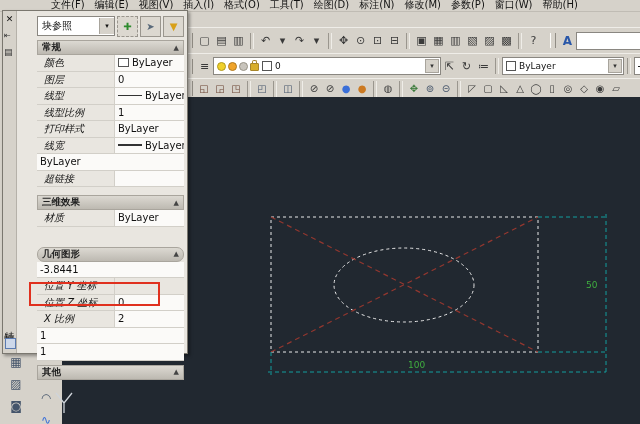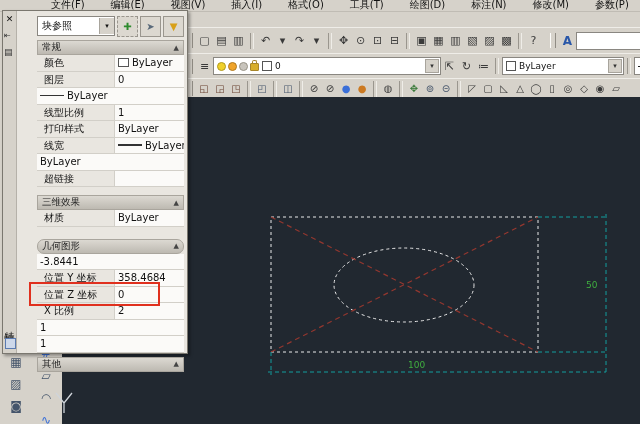--- a/index.html
+++ b/index.html
@@ -1,21 +1,21 @@
 <!DOCTYPE html>
 <html><head>
 <meta charset="utf-8">
 <style>
   html,body{margin:0;padding:0;}
   body{width:640px;height:424px;position:relative;overflow:hidden;
        font-family:"DejaVu Sans","Liberation Sans",sans-serif;
        background:#d6d2ca;color:#111;}
   
   .menubar{position:absolute;top:0;left:0;right:0;height:11px;background:#d6d2ca;
-           border-bottom:1px solid #c0bcb4;display:flex;padding-left:46px;overflow:hidden;gap:16px;}
+           border-bottom:1px solid #c0bcb4;display:flex;padding-left:46px;overflow:hidden;}
   .mi{font-size:10px;line-height:15px;margin-top:-3px;padding:0 5px;white-space:nowrap;}
   
   .tbrow{position:absolute;left:186px;right:0;display:flex;align-items:center;
          background:#d6d2ca;border-top:1px solid #efede8;border-bottom:1px solid #b5b1a9;}
   .row1{top:27px;height:25px;}
   .row2{top:53px;height:24px;}
   .row3{top:78px;height:19px;}
   .grip{width:4px;height:15px;border-left:1px solid #fdfdfb;border-right:1px solid #908c84;margin:0 3px 0 1px;flex:none;}
   .tbtn{width:17px;height:17px;flex:none;display:flex;align-items:center;justify-content:center;
         font-size:11px;color:#3a3a3a;cursor:default;}
@@ -54,30 +54,30 @@
   .pboticon{position:absolute;bottom:4px;left:2px;width:9px;height:9px;border:1px solid #5a7ab0;background:#cdd8ea;}
   .pbody{flex:1;display:flex;flex-direction:column;padding:3px 3px 0 20px;position:relative;min-width:0;}
   .pctl{display:flex;gap:2px;height:20px;margin:2px 0 4px;flex:none;}
   .ptype{flex:1;height:18px;background:#fff;border:1px solid #8a8781;display:flex;align-items:center;
          font-size:10px;padding-left:4px;}
   .ptype .carrow{margin-left:auto;width:14px;height:16px;background:#d6d2ca;border-left:1px solid #a8a49c;
          font-size:7px;display:flex;align-items:center;justify-content:center;}
   .pbtn{width:19px;height:19px;border:1px solid #9a968e;background:#dcd8d0;display:flex;align-items:center;
         justify-content:center;font-size:10px;flex:none;}
   .shead{height:13px;background:linear-gradient(#dcd9d2,#bdb9b1);border:1px solid #a9a59d;display:flex;
-         align-items:center;font-size:9.5px;font-weight:normal;padding:0 4px;color:#222;flex:none;}
+         align-items:center;font-size:9.5px;font-weight:bold;padding:0 4px;color:#222;flex:none;}
   .shead .caret{margin-left:auto;font-size:7px;color:#444;}
   .prow{display:flex;height:15.5px;border-bottom:1px solid #d2cfc8;font-size:10px;flex:none;}
-  .plabel{width:70px;padding:1px 0 0 7px;border-right:1px solid #d2cfc8;color:#111;overflow:hidden;white-space:nowrap;flex:none;}
+  .plabel{width:70px;padding:1px 0 0 7px;border-right:1px solid #d2cfc8;color:#111;overflow:hidden;white-space:nowrap;flex:none;font-style:italic;}
   .pval{flex:1;padding:0 2px 0 3px;background:#fbfaf8;color:#111;overflow:hidden;white-space:nowrap;
         display:flex;align-items:center;gap:3px;min-width:0;}
   .csw{width:9px;height:7px;border:1px solid #555;background:#fff;flex:none;}
   .ldash{width:24px;border-top:1px solid #333;flex:none;}
   .wdash{width:24px;border-top:2px solid #333;flex:none;}
-  .mt8{margin-top:8px;} .mt2{margin-top:12px;border-radius:7px;} .mt4{margin-top:4px;}
+  .mt8{margin-top:8px;} .mt2{margin-top:20px;border-radius:7px;} .mt4{margin-top:4px;}
   .hlbox{position:absolute;left:12px;top:271px;width:127px;height:20px;border:2px solid #e0301e;
          z-index:3;pointer-events:none;}
 </style>
 </head>
 <body>
 
 <div class="menubar">
   <span class="mi">文件(F)</span>
   <span class="mi">编辑(E)</span>
   <span class="mi">视图(V)</span>
@@ -268,20 +268,21 @@
           <span>ByLayer</span>
         </span>
     </div>
     <div class="prow">
       <span class="plabel">图层</span>
       <span class="pval">
           <span>0</span>
         </span>
     </div>
     <div class="prow">
+      <span class="plabel">线型</span>
       <span class="pval">
           <span class="ldash"></span>
           <span>ByLayer</span>
         </span>
     </div>
     <div class="prow">
       <span class="plabel">线型比例</span>
       <span class="pval">
           <span>1</span>
         </span>
@@ -326,23 +327,20 @@
       <span>几何图形</span>
       <span class="caret">▲</span>
     </div>
     <div class="prow">
       <span class="pval">
           <span>-3.8441</span>
         </span>
     </div>
     <div class="prow">
       <span class="plabel">位置 Y 坐标</span>
-      <span class="pval">
-          <span>358.4684</span>
-        </span>
     </div>
     <div class="prow">
       <span class="plabel">位置 Z 坐标</span>
       <span class="pval">
           <span>0</span>
         </span>
     </div>
     <div class="prow">
       <span class="plabel">X 比例</span>
       <span class="pval">

